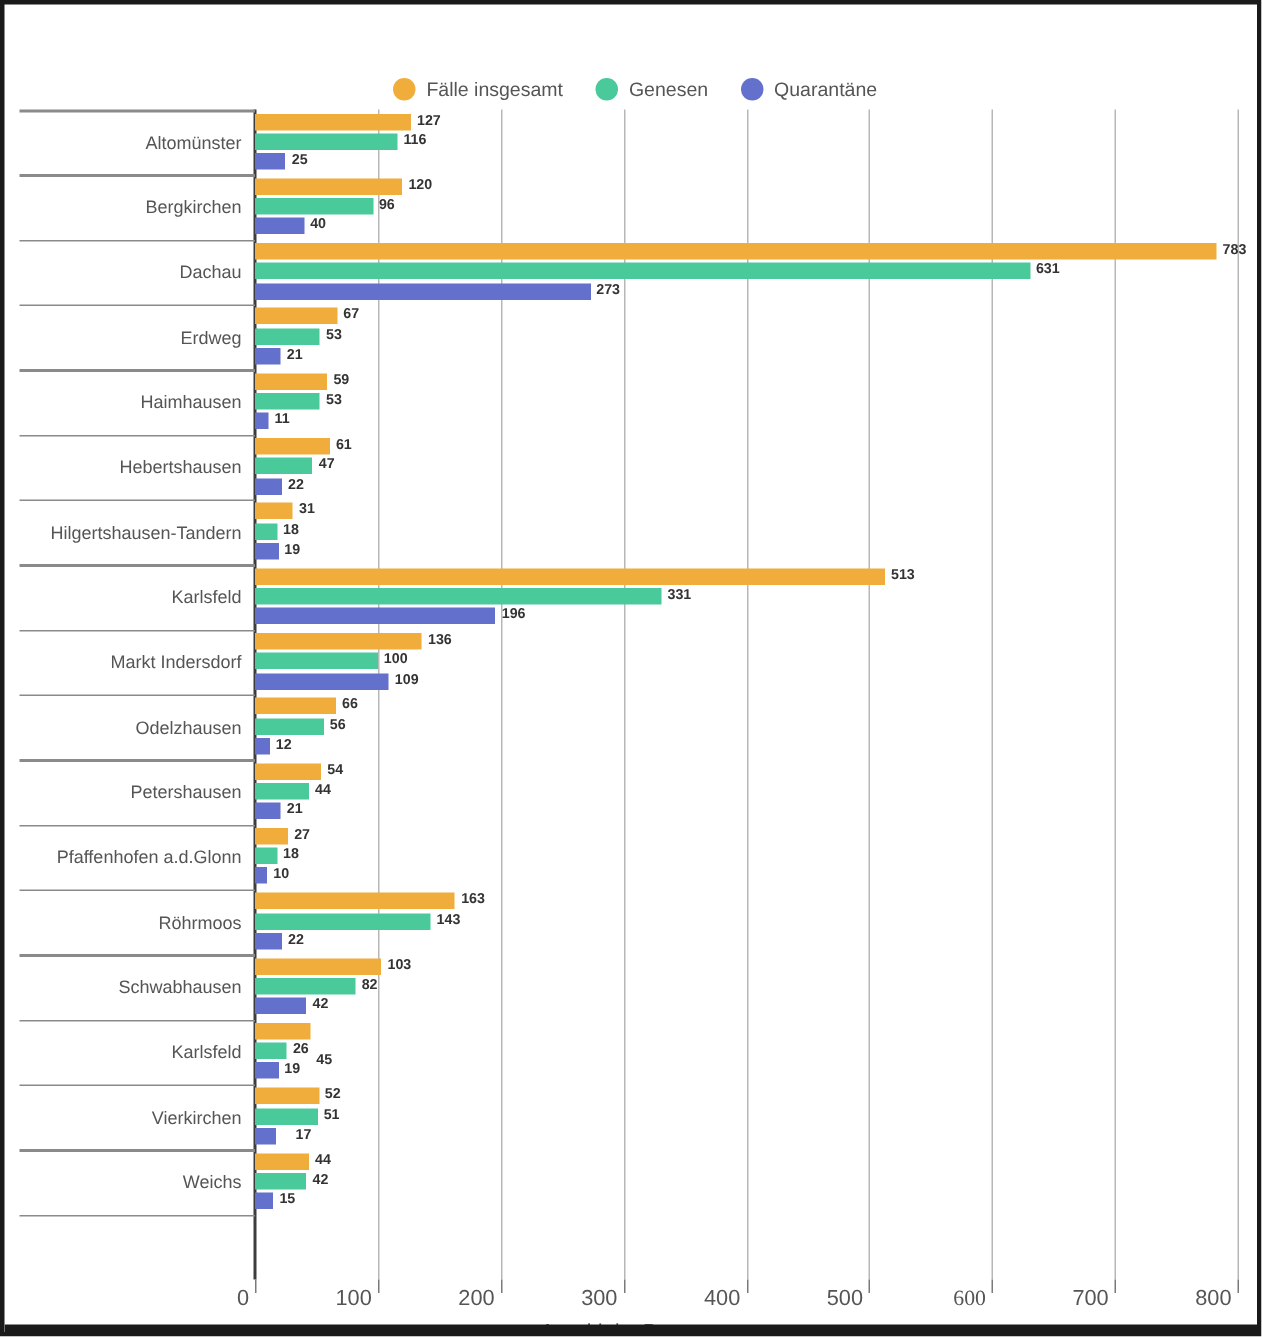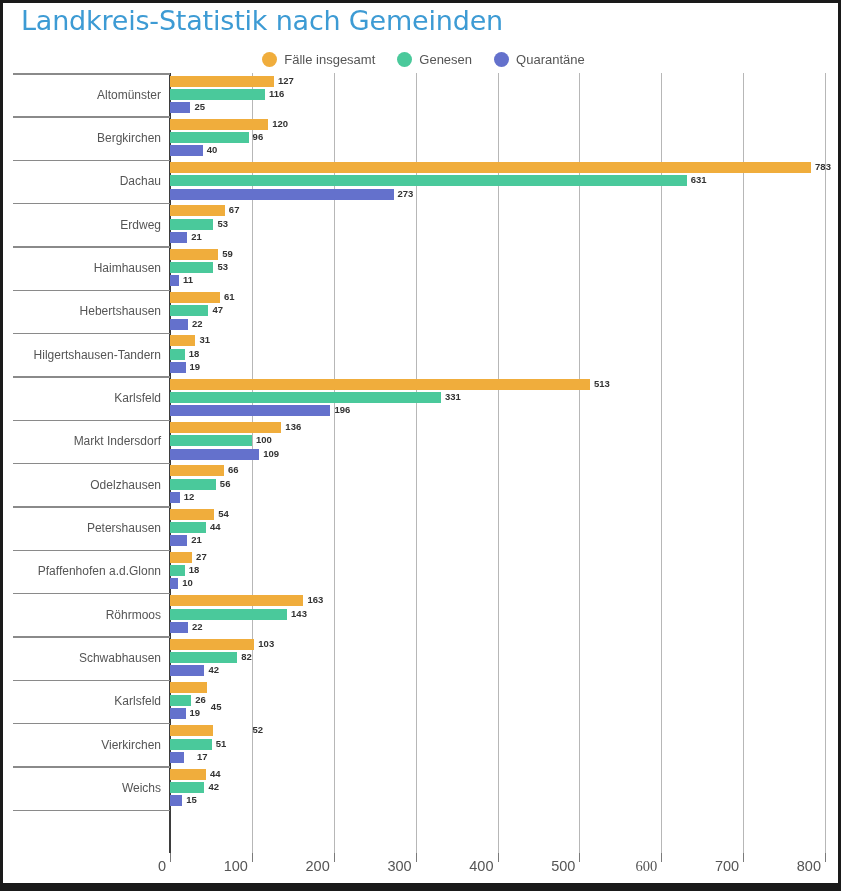--- a/index.html
+++ b/index.html
@@ -176,21 +176,20 @@
     width: 841px;
     height: 5px;
     background: #1a1a1a;
   }
 </style>
 </head>
 <body>
 
 <div id="page">
 
-  <div id="chart-title">Landkreis-Statistik nach Gemeinden</div>
 
   <div id="legend">
       <div class="legend-item">
         <span class="legend-swatch" style="background: rgb(240, 173, 60);"></span>
         <span class="legend-label">Fälle insgesamt</span>
       </div>
       <div class="legend-item">
         <span class="legend-swatch" style="background: rgb(74, 201, 155);"></span>
         <span class="legend-label">Genesen</span>
       </div>
@@ -481,21 +480,21 @@
             <div class="bar-value" style="left: 19.5562px;">19</div>
           </div>
         </div>
       </div>
       <div class="row">
         <div class="row-sep"></div>
         <div class="row-label">Vierkirchen</div>
         <div class="bars">
           <div class="bar-wrap">
             <div class="bar" style="width: 42.575px; background: rgb(240, 173, 60);"></div>
-            <div class="bar-value" style="left: 46.575px; margin-left: 36px;">52</div>
+            <div class="bar-value" style="left: 46.575px;">52</div>
           </div>
           <div class="bar-wrap">
             <div class="bar" style="width: 41.7563px; background: rgb(74, 201, 155);"></div>
             <div class="bar-value" style="left: 45.7563px;">51</div>
           </div>
           <div class="bar-wrap">
             <div class="bar" style="width: 13.9187px; background: rgb(100, 113, 204);"></div>
             <div class="bar-value" style="left: 27px;">17</div>
           </div>
         </div>

